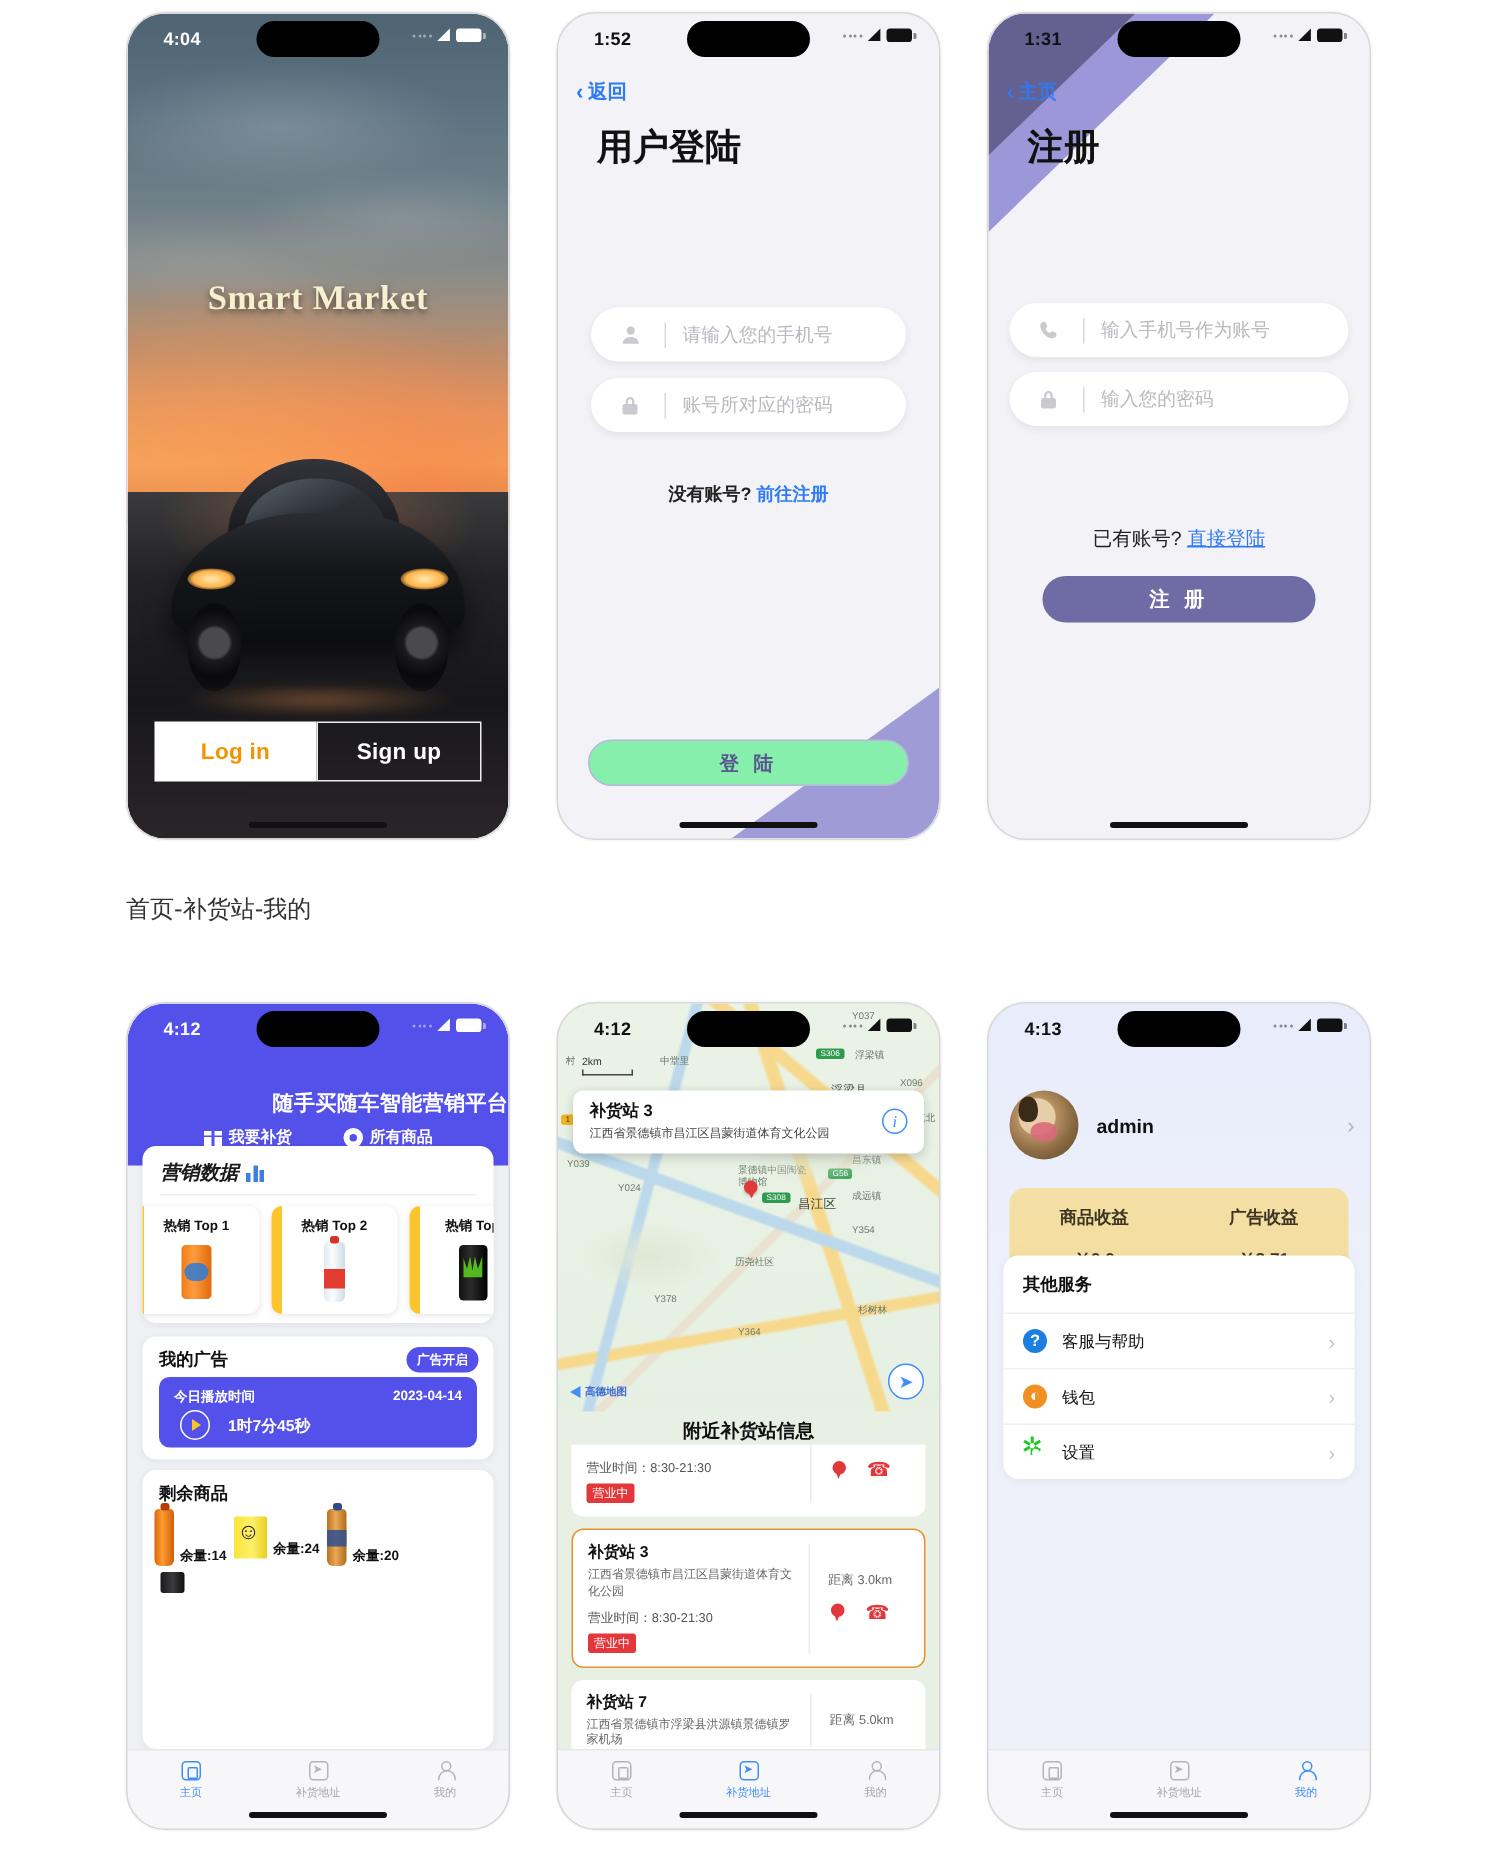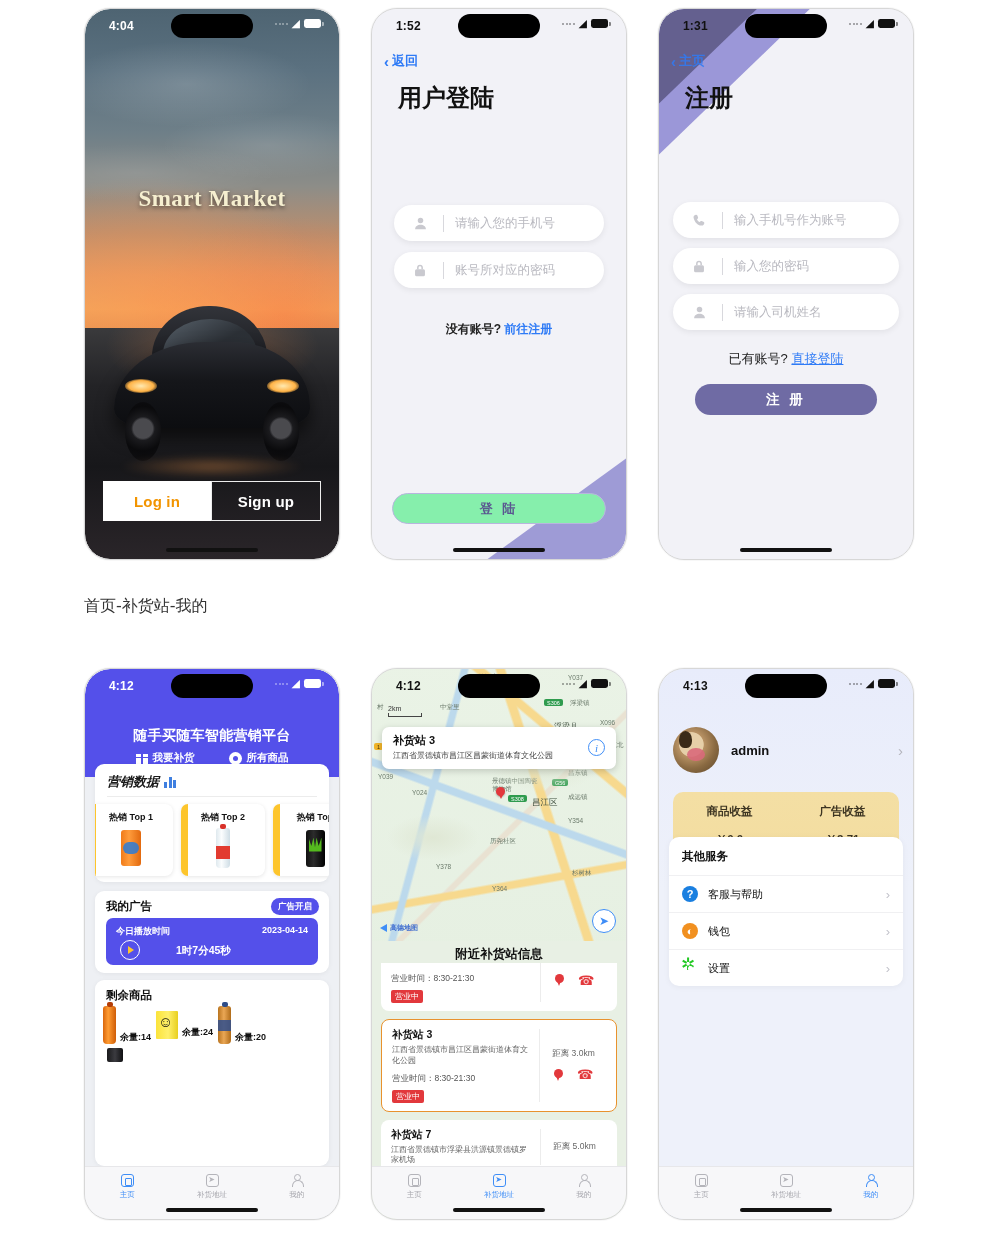--- a/index.html
+++ b/index.html
@@ -228,21 +228,21 @@
   }
 
   
   #p4 { left: 84px; top: 668px; background: #eef0f4; }
   .home-bg { position:absolute; inset:0; background:#eef0f4; }
   .home-hdr {
     position:absolute; left:0; right:0; top:0; height: 108px;
     background: #5450ea; border-radius: 25px 25px 0 0;
   }
   .home-hdr .h-title {
-    position:absolute; left:0; right:0; top: 58px; text-align:center;
+    position:absolute; left:0; right:0; top: 58px; text-align:right;
     font-size: 14px; font-weight: bold; color: #fff; letter-spacing: .3px;
   }
   .home-hdr .h-acts {
     position:absolute; left:0; right:0; top: 82px;
     display:flex; justify-content:center; gap: 34px;
     font-size: 10.5px; color:#fff; font-weight:600;
   }
   .h-act { display:flex; align-items:center; gap:5px; }
   .ic-gift { width:12px;height:12px;position:relative;display:inline-block;}
   .ic-gift:before{content:"";position:absolute;left:0;top:2px;width:12px;height:3px;background:#fff;}
@@ -299,21 +299,21 @@
     position:absolute; left:11px; right:11px; top:27px; bottom:8px;
     background:#5450ea; border-radius:7px; color:#fff;
   }
   .ad-l1 { position:absolute; left:10px; top:7px; font-size:9px; font-weight:600;}
   .ad-date { position:absolute; right:10px; top:7px; font-size:9px; font-weight:600;}
   .ad-play {
     position:absolute; left:14px; top:22px; width:20px;height:20px;border-radius:50%;
     border:1.4px solid #fff; display:flex;align-items:center;justify-content:center;
   }
   .ad-play i{ width:0;height:0;border-left:6px solid #fdc52c;border-top:4px solid transparent;border-bottom:4px solid transparent;margin-left:2px;}
-  .ad-dur { position:absolute; left:46px; top:26px; font-size:10.5px; font-weight:bold;margin-left:24px;}
+  .ad-dur { position:absolute; left:46px; top:26px; font-size:10.5px; font-weight:bold;}
 
   .rest-card { position:absolute; left:10px; right:10px; top: 311px; bottom: 53px; overflow:hidden;}
   .rest-title{ position:absolute; left:11px; top:8px; font-size:11.5px; font-weight:bold; color:#111;}
   .rest-row { position:absolute; left:8px; right:8px; top:26px; display:flex; align-items:center; gap:5px;}
   .rest-item{ display:flex;align-items:flex-end; gap:4px;}
   .rest-qty{ font-size:9px; font-weight:bold; color:#111;}
   .b-orange{width:13px;height:38px;border-radius:3px 3px 4px 4px;background:linear-gradient(90deg,#d9660b,#ff9c33 40%,#cf5d07);position:relative;}
   .b-orange:before{content:"";position:absolute;left:3.5px;top:-4px;width:6px;height:5px;background:#b43d06;border-radius:2px;}
   .box-smile{width:22px;height:28px;background:linear-gradient(90deg,#fbe33a,#fff06b 55%,#e8cf1f);position:relative;border-radius:1px;}
   .box-smile:after{content:"☺";position:absolute;left:2px;top:3px;font-size:15px;color:#111;line-height:1;}
@@ -600,30 +600,20 @@
         </div>
         <div class="field">
           <span class="fi">
             <svg width="14" height="15" viewBox="0 0 24 24" fill="currentColor">
                 <rect x="3.5" y="10" width="17" height="12" rx="2.6"></rect>
                 <path d="M7 10V7a5 5 0 0 1 10 0v3h-2.6V7a2.4 2.4 0 0 0-4.8 0v3z"></path>
               </svg>
           </span>
           <span class="divider"></span>
           <span class="ph">输入您的密码</span>
-        </div>
-        <div class="field">
-          <span class="fi">
-            <svg width="15" height="15" viewBox="0 0 24 24" fill="currentColor">
-                <circle cx="12" cy="7" r="4.4"></circle>
-                <path d="M3.4 21c0-4.7 3.9-7.2 8.6-7.2s8.6 2.5 8.6 7.2z"></path>
-              </svg>
-          </span>
-          <span class="divider"></span>
-          <span class="ph">请输入司机姓名</span>
         </div>
       </div>
       <div class="hasacct">
         <span>已有账号?</span>
         <a href="#">直接登陆</a>
       </div>
       <div class="btn-reg">注 册</div>
       <div class="home-ind"></div>
     </div>
   </div>

